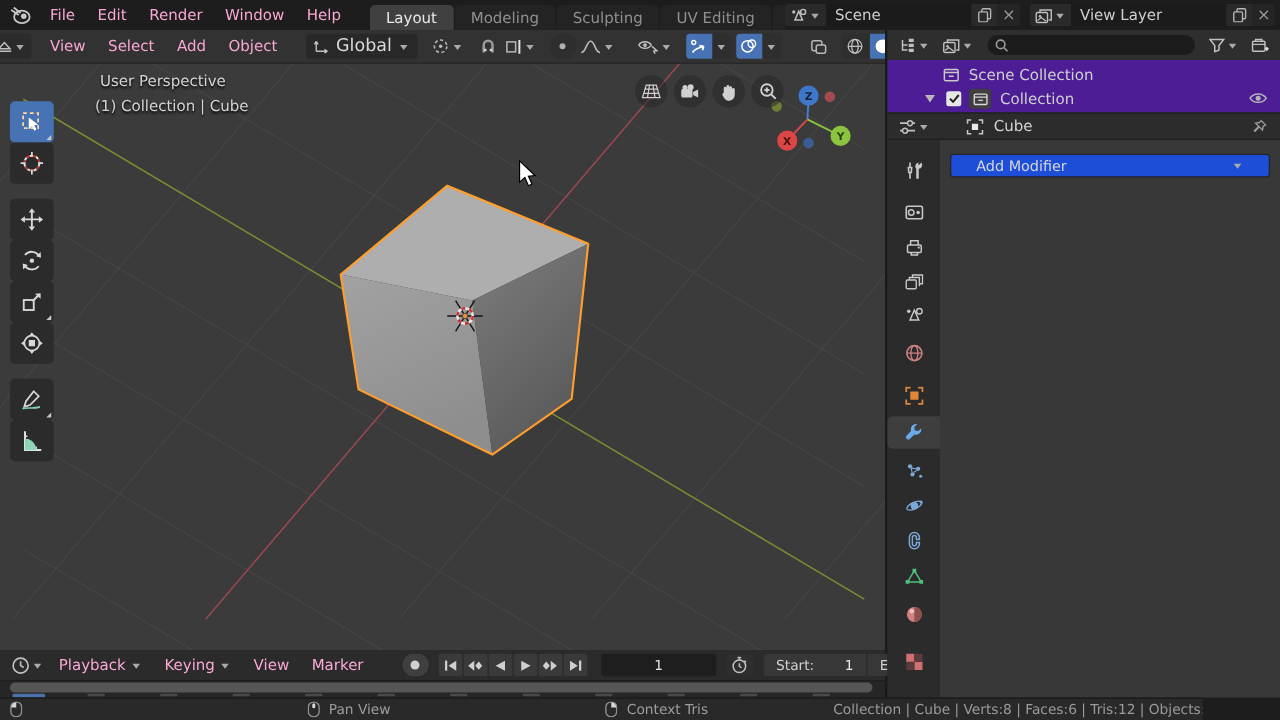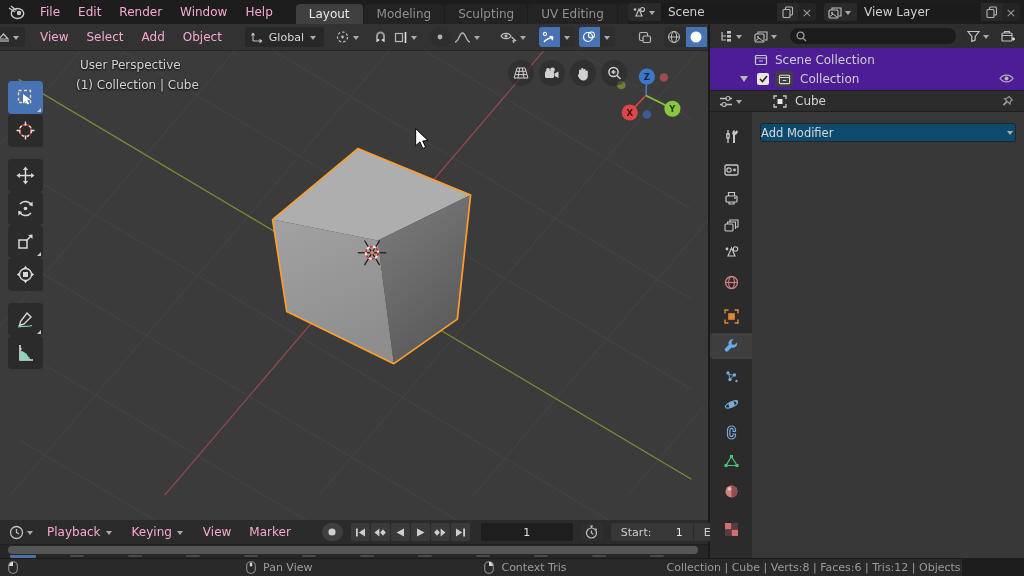--- a/index.html
+++ b/index.html
@@ -119,21 +119,21 @@
     </span>
     <span class="menu" style="margin-left:6px">View</span>
     <span class="menu">Select</span>
     <span class="menu">Add</span>
     <span class="menu">Object</span>
 
     <span class="hseg" style="margin-left:14px;background:#282828;padding:0 6px;gap:5px">
       <svg width="13" height="12" viewBox="0 0 13 12">
           <path d="M2 10 L2 2 M2 10 L11 10 M2 2 l-1.5 2.5 M2 2 l1.5 2.5 M11 10 l-2.5 -1.5 M11 10 l-2.5 1.5" stroke="#c0c0c0" fill="none" stroke-width="1.1"></path>
         </svg>
-      <span class="lbl" style="font-size:11px;color:#d8d8d8">Global</span>
+      <span class="lbl" style="font-size:14px;color:#d8d8d8">Global</span>
       <span class="chev"></span>
     </span>
 
     <span class="hseg flat" style="margin-left:8px">
       <svg width="15" height="14" viewBox="0 0 15 14">
           <circle cx="7.5" cy="7" r="5" fill="none" stroke="#b8b8b8" stroke-width="1.2" stroke-dasharray="2.5 2"></circle>
           <circle cx="7.5" cy="7" r="1.4" fill="#b8b8b8"></circle>
         </svg>
       <span class="chev"></span>
     </span>
@@ -576,21 +576,21 @@
     </span>
     <span style="margin-left:8px;color:#d4d4d4">Cube</span>
     <span style="margin-left:auto;margin-right:10px">
       <svg width="13" height="13" viewBox="0 0 13 13">
           <path d="M8 1.5 L11.5 5 L9.5 6 L9 9 L6.5 6.5 L3 10 L2.5 9.5 L6 6 L3.5 3.5 L6.5 3 Z" fill="none" stroke="#9a9a9a" stroke-width="1.1"></path>
         </svg>
     </span>
   </div>
 
   <div class="abs" style="left:42px;top:88px;width:272px;height:446px;background:#383838">
-    <div class="row" style="position:absolute;left:8px;top:11px;width:256px;height:19px;background:#0c4a6e;border:1px solid #242424;border-radius:3px;box-sizing:border-box;padding:0 0;justify-content:space-between">
+    <div class="row" style="position:absolute;left:8px;top:11px;width:256px;height:19px;background:#1d4ed8;border:1px solid #242424;border-radius:3px;box-sizing:border-box;padding:0 20px;justify-content:space-between">
       <span style="font-size:11.5px;color:#d8d8d8">Add Modifier</span>
       <span class="chev"></span>
     </div>
   </div>
 
   <div class="abs" style="left:0;top:88px;width:42px;height:446px;background:#2b2b2b">
     <div class="ptab" style="top:11px">
         <svg width="15" height="15" viewBox="0 0 15 15">
           <path d="M4 1 v4 M2.7 5 h2.6 L5 9 H3 Z M4 9 v5" stroke="#c8c8c8" stroke-width="1.3" fill="none"></path>
           <path d="M11 1 a3 3 0 0 0 -2 5 L9 14 h2 L11 6 a3 3 0 0 0 2 -5 l-1.6 1.8 h-1 Z" fill="#c8c8c8"></path>

